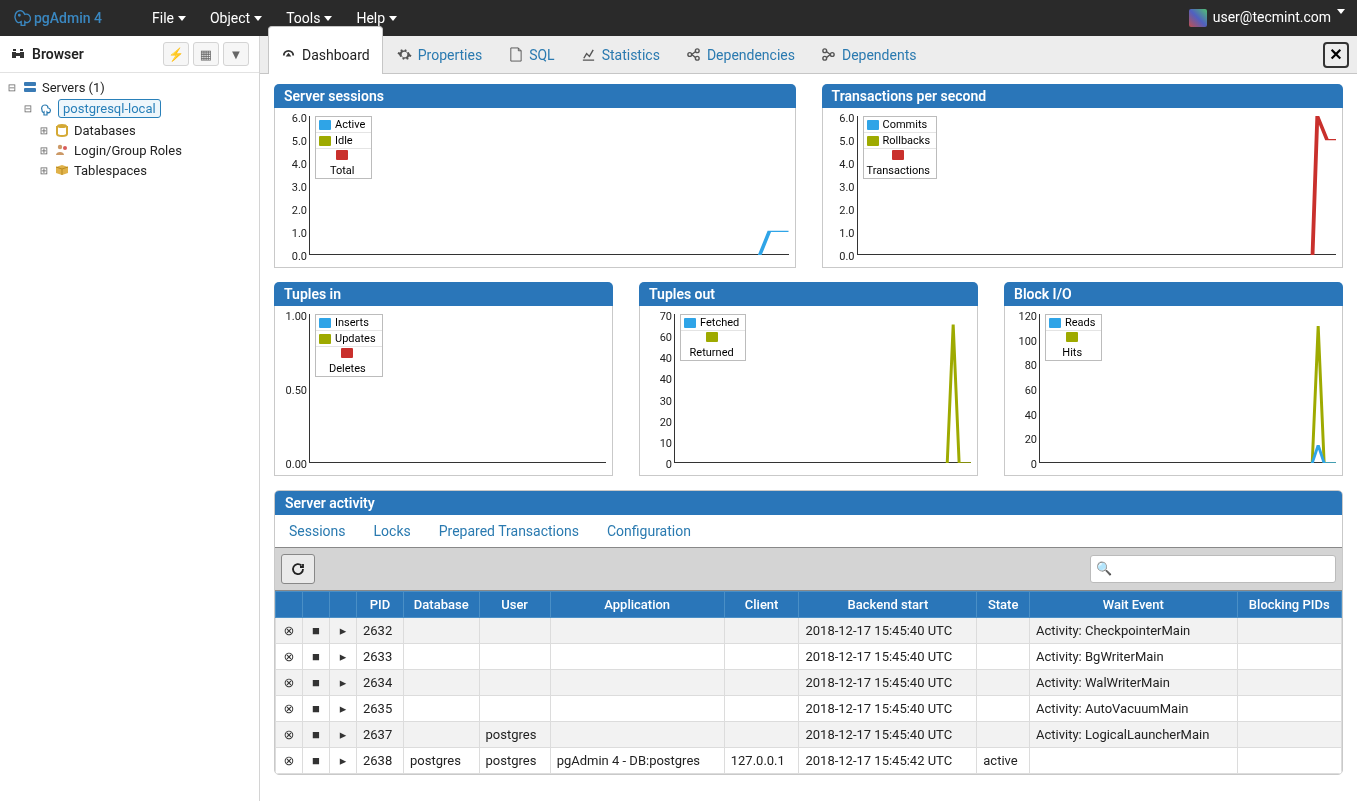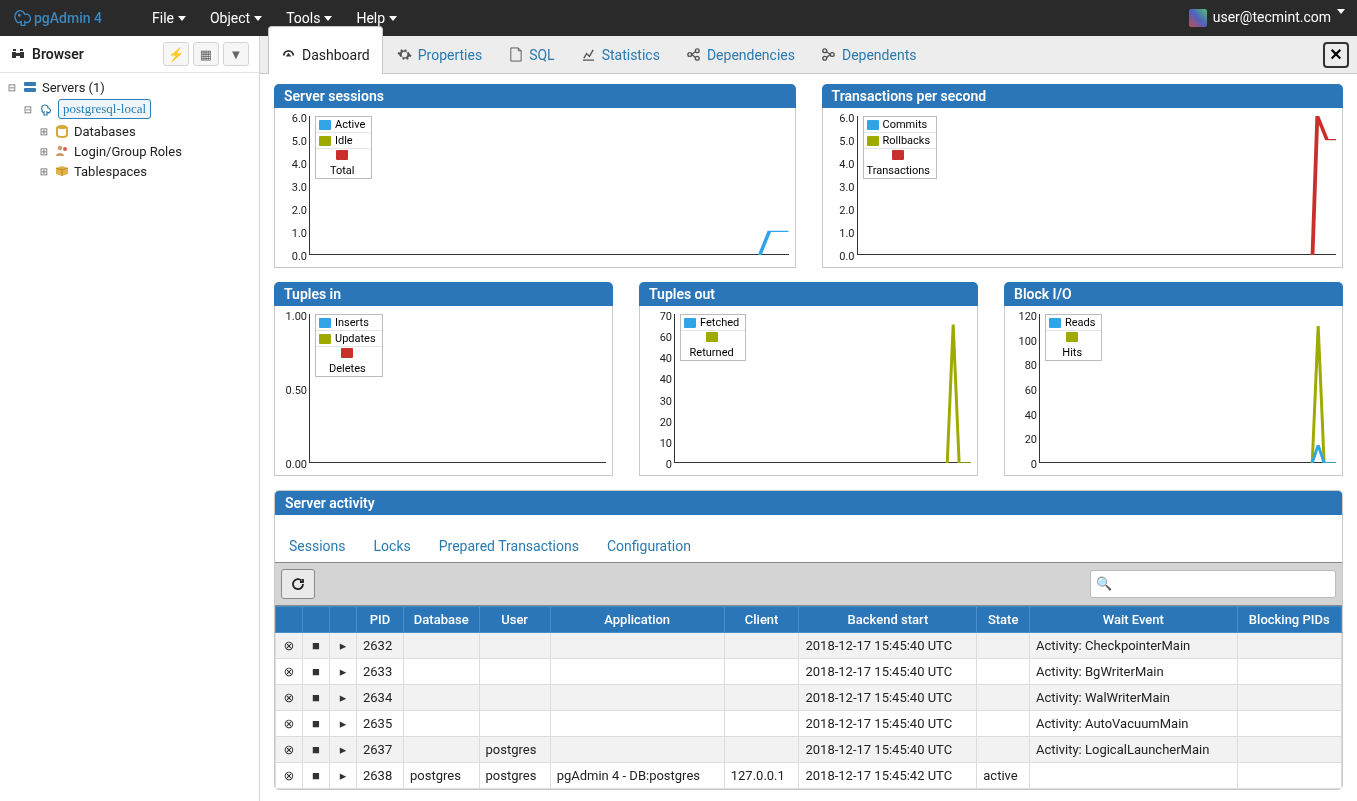--- a/index.html
+++ b/index.html
@@ -19,21 +19,21 @@
 .sidebar { width: 260px; border-right: 1px solid #d4d4d4; background: #fff; display: flex; flex-direction: column; }
 .sb-header { display: flex; align-items: center; padding: 6px 10px; border-bottom: 1px solid #e2e2e2; }
 .sb-title { font-weight: 600; font-size: 14px; color: #222; display: flex; align-items: center; gap: 6px; }
 .sb-tools { margin-left: auto; display: flex; gap: 4px; }
 .sb-tool { width: 26px; height: 24px; border: 1px solid #d4d4d4; border-radius: 3px; display: flex; align-items: center; justify-content: center; font-size: 13px; color: #666; cursor: pointer; background: #f6f6f6; }
 
 .tree { padding: 4px 6px; font-size: 13px; color: #222; }
 .tn { display: flex; align-items: center; gap: 4px; padding: 2px 2px; white-space: nowrap; }
 .tn .tog { width: 12px; height: 12px; display: flex; align-items: center; justify-content: center; cursor: pointer; color: #666; font-size: 10px; }
 .tn .ico { width: 16px; height: 16px; display: inline-flex; align-items: center; justify-content: center; }
-.tn.sel .lbl { border: 1px solid #2980b9; border-radius: 3px; padding: 1px 4px; color: #2980b9; background:#eef6fb;font-family:Liberation Serif, serif;}
+.tn.sel .lbl { border: 1px solid #2980b9; border-radius: 3px; padding: 1px 4px; color: #2980b9; background:#eef6fb;}
 .tn .lbl { cursor: pointer; }
 
 .main { flex: 1; display: flex; flex-direction: column; background: #ededed; }
 .tabs { display: flex; align-items: center; background: #ededed; border-bottom: 1px solid #c6c6c6; height: 38px; padding: 0 8px; gap: 2px; }
 .tab { display: flex; align-items: center; gap: 6px; padding: 20px 12px; font-size: 14px; color: #2a7ab0; cursor: pointer; border-radius: 4px 4px 0 0; }
 .tab.active { background: #fff; color: #222; border: 1px solid #c6c6c6; border-bottom: 1px solid #fff; margin-bottom: -1px; }
 .tab .ti { width: 15px; height: 15px; color: #555; }
 .tab.active .ti { color: #333; }
 .close-x { margin-left: auto; width: 26px; height: 26px; border: 2px solid #333; border-radius: 4px; display: flex; align-items: center; justify-content: center; font-weight: bold; cursor: pointer; }
 
@@ -50,21 +50,21 @@
 .legend div:last-child { border-bottom: none; flex-direction: column; }
 .sw { width: 12px; height: 10px; display: inline-block; border-radius: 1px; }
 
 .row2 { display: flex; gap: 26px; margin-bottom: 14px; }
 .row2 .card { flex: 1; }
 .chart-box.sm { height: 170px; }
 .xaxis-line { position:absolute; bottom:12px; left:34px; right:6px; border-bottom:1px solid #333;}
 .yaxis-line { position:absolute; top:8px; bottom:12px; left:34px; border-left:1px solid #333;}
 
 .activity-panel { border: 1px solid #c9c9c9; border-radius: 5px; overflow: hidden; margin-bottom: 10px; }
-.act-tabs { display: flex; gap: 28px; padding: 8px 14px; font-size: 14px; margin-top: 15px; }
+.act-tabs { display: flex; gap: 28px; padding: 8px 14px; font-size: 14px; }
 .act-tab { color: #2a7ab0; cursor: pointer; }
 .toolbar { display: flex; align-items: center; padding: 6px; background: #d4d4d4; gap: 8px; border: 1px solid #888; border-left: none; border-right: none; }
 .refresh-btn { width: 34px; height: 30px; border: 1px solid #888; border-radius: 3px; background: #eaeaea; display: flex; align-items: center; justify-content: center; cursor: pointer; font-size: 15px; }
 .search-wrap { margin-left: auto; position: relative; }
 .search-wrap input { width: 246px; height: 28px; padding: 0 8px 0 26px; border: 1px solid #bbb; border-radius: 3px; font-size: 13px; }
 .search-wrap .sico { position: absolute; left: 6px; top: 6px; color: #888; font-size: 13px; }
 
 table.sessions { width: 100%; border-collapse: collapse; font-size: 13px; }
 table.sessions th { background: #2a76b9; color: #fff; font-weight: 500; padding: 5px 6px; border: 1px solid #4a8fc6; text-align: center; }
 table.sessions td { padding: 5px 6px; border: 1px solid #dcdcdc; color: #222; }

